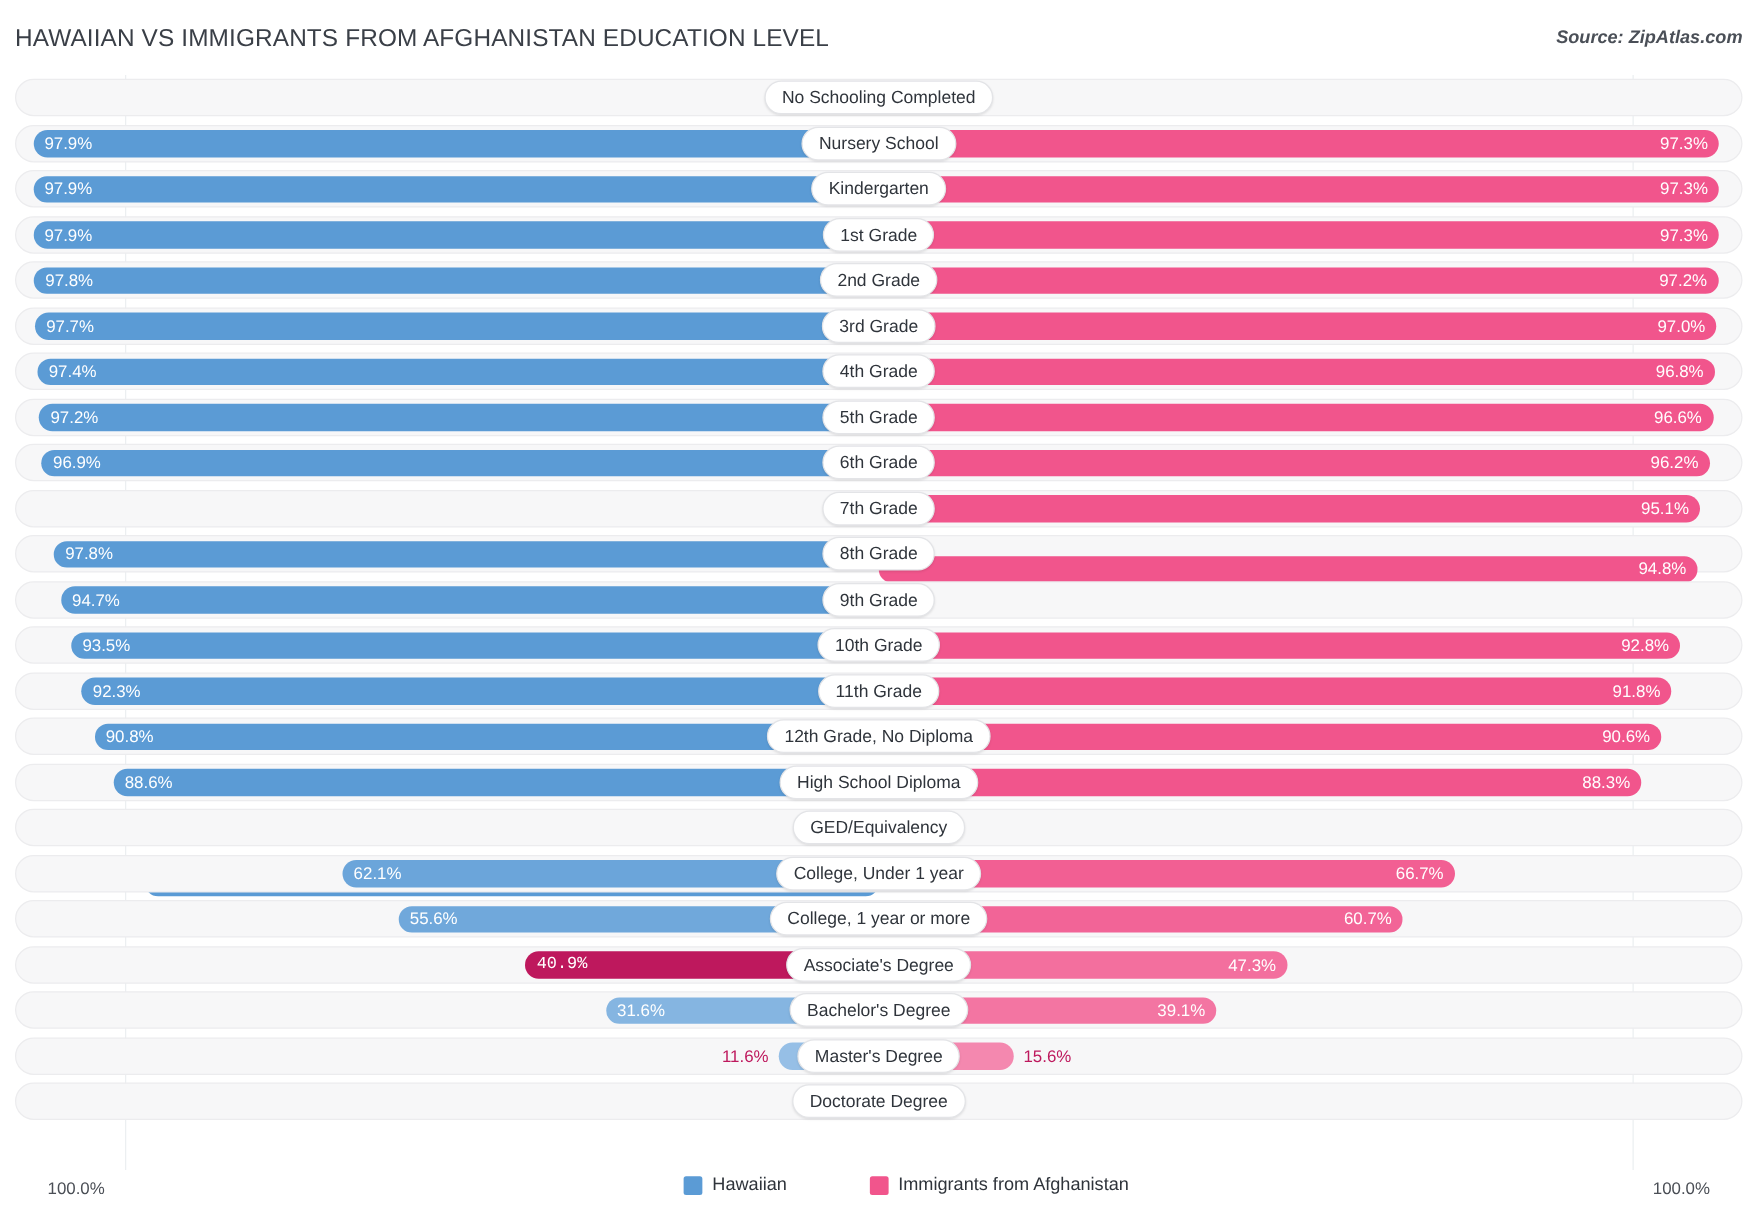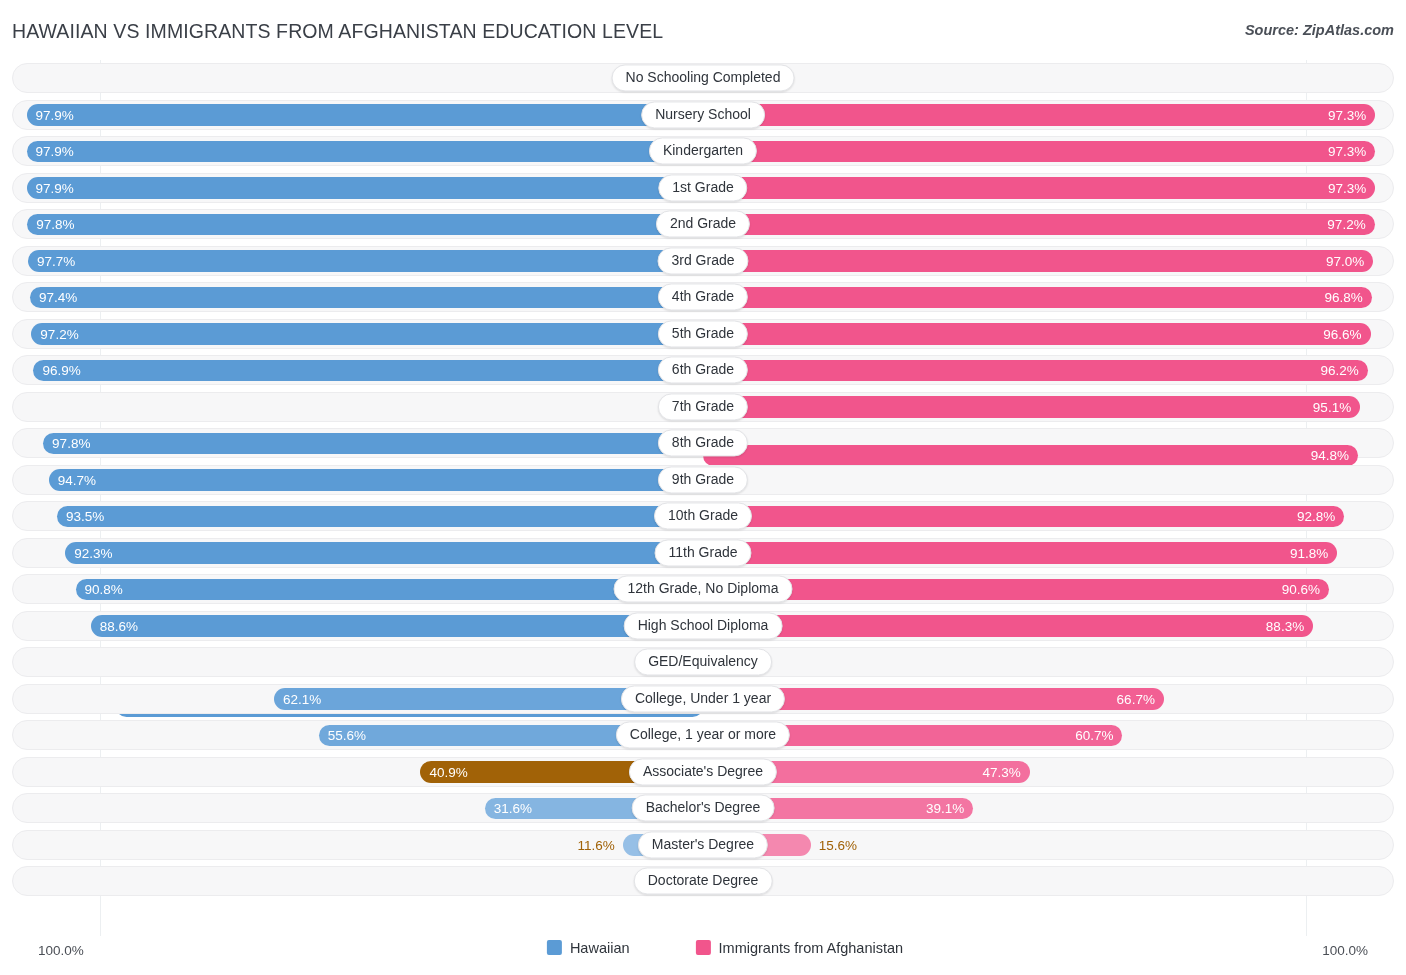--- a/index.html
+++ b/index.html
@@ -90,21 +90,21 @@
     white-space: nowrap;
   }
   .bar.left  .bar-inner-label { left: 9px; }
   .bar.right .bar-inner-label { right: 9px; }
 
   .out-label {
     position: absolute;
     top: 50%;
     transform: translateY(-50%);
     font-size: 13.5px;
-    color: #a16207;
+    color: #be185d;
     white-space: nowrap;
   }
 
   .cat-pill {
     position: absolute;
     top: 50%;
     left: 50%;
     transform: translate(-50%, -50%);
     background: #ffffff;
     border: 1px solid #e3e4e7;
@@ -141,20 +141,21 @@
     left: 50%;
     transform: translateX(-50%);
     top: 4px;
     display: flex;
     align-items: center;
     gap: 22px;
     white-space: nowrap;
   }
   .legend-item {
     display: flex;
+    align-items: center;
     gap: 8px;
     padding-left: 44px;
   }
   .swatch {
     width: 15px; height: 15px;
     border-radius: 2px;
     display: inline-block;
   }
   .legend-text {
     font-size: 14.5px;
@@ -348,21 +349,21 @@
         <div class="bar left" style="width: 27.8%; background: rgb(112, 168, 219);">
           <div class="bar-inner-label">55.6%</div>
         </div>
         <div class="bar right" style="width: 30.35%; background: rgb(242, 100, 151);">
           <div class="bar-inner-label">60.7%</div>
         </div>
         <div class="cat-pill">College, 1 year or more</div>
       </div>
       <div class="row">
         <div class="track"></div>
-        <div class="bar left" style="width: 20.45%; background: #a16207;">
+        <div class="bar left" style="width: 20.45%; background: #be185d; font-family: Liberation Mono, monospace;">
           <div class="bar-inner-label">40.9%</div>
         </div>
         <div class="bar right" style="width: 23.65%; background: rgb(243, 111, 158);">
           <div class="bar-inner-label">47.3%</div>
         </div>
         <div class="cat-pill">Associate's Degree</div>
       </div>
       <div class="row">
         <div class="track"></div>
         <div class="bar left" style="width: 15.8%; background: rgb(133, 181, 225);">

